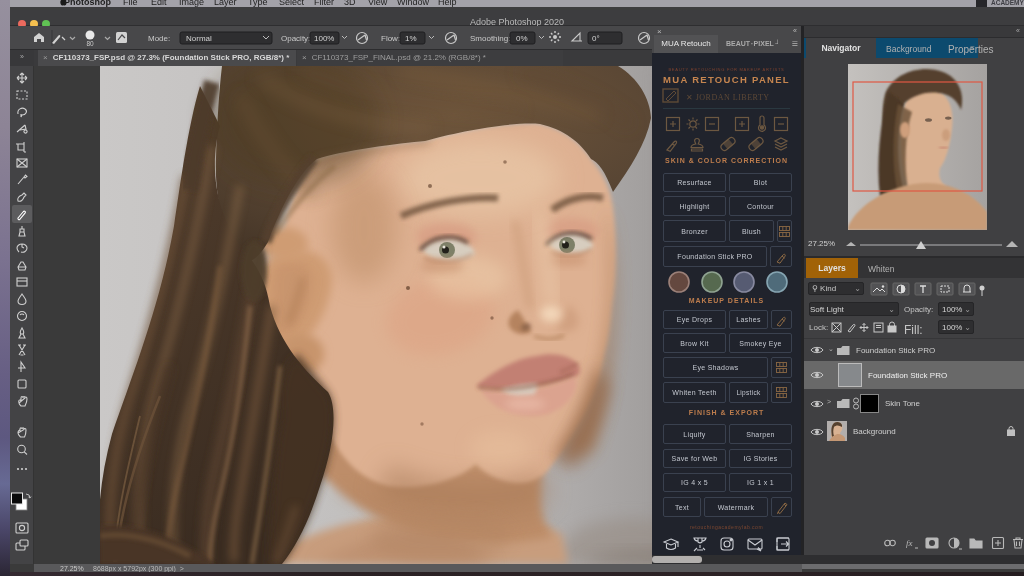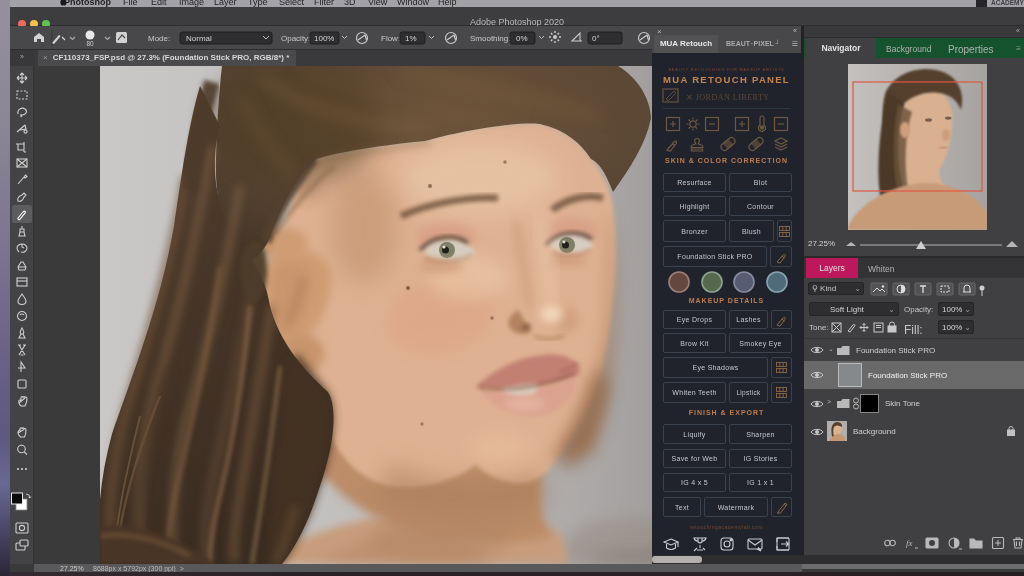--- a/index.html
+++ b/index.html
@@ -28,21 +28,21 @@
 #pasteboard2{left:702px;top:66px;width:102px;height:498px;background:#3a3a3a}
 
 #scroll-strip{left:652px;top:555px;width:372px;height:9px;background:#2e2e30}
 #scroll-thumb{left:652px;top:556px;width:50px;height:7px;background:#b2afad;border-radius:3px}
 #statusbar{left:34px;top:564px;width:768px;height:8px;background:#59595b;color:#cacaca;font-size:8px;overflow:hidden}
 #statusbar2{left:802px;top:564px;width:222px;height:5px;background:#6c6c6e}
 
 #mua{left:652px;top:26px;width:149px;height:529px;background:#20232c;font-size:7px}
 #mua-frame{position:absolute;left:0;top:0;width:149px;height:27px;background:#48484a}
 #mua-tabs{position:absolute;left:2px;top:9px;width:147px;height:18px}
-#mua-tab1{position:absolute;left:0;top:0;width:64px;height:18px;background:#525254;color:#e8e8e8;font-weight:bold;font-size:8px;line-height:18px;text-align:center}
+#mua-tab1{position:absolute;left:0;top:0;width:64px;height:18px;background:#525254;color:#e8e8e8;font-weight:normal;font-size:8px;line-height:18px;text-align:center}
 
 #dock{left:804px;top:26px;width:220px;height:529px;background:#404042}
 .mbtn{position:absolute;border:1px solid #3a414f;border-radius:2px;color:#c3c7cf;font-size:7px;display:flex;align-items:center;justify-content:center;letter-spacing:0.3px}
 .mhdr{position:absolute;width:149px;text-align:center;color:#bd7d4d;font-weight:bold;letter-spacing:1px;font-size:7px}
 .mico{position:absolute;border:1px solid #3a414f;border-radius:2px}
 </style></head>
 <body>
 <div class="abs" id="desk-left"></div>
 <div class="abs" id="menubar">
   <svg class="mi" style="left:50px;top:-2px" width="8" height="9" viewBox="0 0 8 9">
@@ -115,20 +115,21 @@
       <text x="582" y="15" font-size="8" fill="#d2d2d2" font-family="Liberation Sans">0°</text>
       <circle cx="634" cy="12" r="5.5" fill="none" stroke="#c9c9c9" stroke-width="1.2"></circle>
       <path d="M630,14 l7,-5 M637,9 l1.5,5" stroke="#c9c9c9" stroke-width="1.2"></path>
       <path d="M655,8 c4,-3 8,-2 8,2 c0,3 -3,5 -6,4 m-2,-6 l-3,9 m7,-2 a2.5,2.5 0 1,0 3,2" stroke="#c9c9c9" fill="none" stroke-width="1.1"></path>
     </g>
   </svg>
 </div>
 <div class="abs" id="tabbar">
   <div style="position:absolute;left:0;top:0;width:24px;height:16px;background:#38383a;color:#aaa;font-size:7px;text-align:center;line-height:14px">»</div>
   <div id="tab1"><span style="color:#9a9a9a;font-weight:normal;padding:0 5px">×</span>CF110373_FSP.psd @ 27.3% (Foundation Stick PRO, RGB/8*) *</div>
+  <div id="tab2"><span style="padding:0 5px">×</span>CF110373_FSP_FINAL.psd @ 21.2% (RGB/8*) *</div>
 </div>
 <div class="abs" id="toolbar">
 <svg width="24" height="498" viewBox="0 0 24 498">
   <rect x="2" y="139" width="20" height="18" fill="#5c5c5e" rx="2"></rect>
   <g stroke="#cfcfcf" stroke-width="1.1" fill="none">
     <g transform="translate(12,12)">
           <path d="M0,-5 V5 M-5,0 H5 M0,-5 l-2,2 M0,-5 l2,2 M0,5 l-2,-2 M0,5 l2,-2 M-5,0 l2,-2 M-5,0 l2,2 M5,0 l-2,-2 M5,0 l-2,2"></path>
         </g>
     <g transform="translate(12,29)">
           <rect x="-5" y="-4" width="10" height="8" stroke-dasharray="2,1.5"></rect>
@@ -502,21 +503,21 @@
         <path d="M-6,-2 v-4 h12 M-6,2 v4 h12" fill="none"></path>
         <path d="M-2,0 h7 M3,-2.5 L5.5,0 L3,2.5"></path>
       </g>
 </svg>
 </div>
 <div class="abs" id="dock">
 <div style="position:absolute;left:0;top:0;width:220px;height:12px;background:#39393b;border-bottom:1px solid #2c2c2e">
       <span style="position:absolute;right:4px;top:1px;color:#a8a8a8;font-size:7px">«</span>
     </div>
     <div style="position:absolute;left:-3px;top:0;width:3px;height:529px;background:#232325"></div>
-<div style="position:absolute;left:0;top:12px;width:220px;height:20px;background:#14532d">
+<div style="position:absolute;left:0;top:12px;width:174px;height:20px;background:#0c4a6e">
   <div style="position:absolute;left:2px;top:0;width:70px;height:20px;background:#404042;color:#e2e2e2;font-weight:bold;font-size:8.5px;line-height:20px;text-align:center">Navigator</div>
   <span style="position:absolute;left:82px;top:6px;color:#b2b2b2;font-size:8.5px">Background</span>
   <span style="position:absolute;left:144px;top:6px;color:#b2b2b2;font-size:10px">Properties</span>
   <span style="position:absolute;right:3px;top:6px;color:#9a9a9a;font-size:8px">≡</span>
 </div>
 <div style="position:absolute;left:0;top:32px;width:220px;height:198px;background:#404042"></div>
 <svg style="position:absolute;left:44px;top:38px" width="139" height="166" viewBox="0 0 139 166">
 <defs>
         <linearGradient id="ntbg" x1="0" y1="0" x2="1" y2="0">
           <stop offset="0" stop-color="#c4c1be"></stop>
@@ -540,21 +541,21 @@
 </svg>
 <span style="position:absolute;left:4px;top:213px;color:#d0d0d0;font-size:8px">27.25%</span>
 <svg style="position:absolute;left:40px;top:210px" width="176" height="16" viewBox="0 0 176 16">
 <path d="M2,10 l5,-4 5,4 Z" fill="#b5b5b5"></path>
 <line x1="16" y1="9" x2="158" y2="9" stroke="#7a7a7c" stroke-width="2"></line>
 <path d="M72,13 l5,-8 5,8 Z" fill="#cfcfcf"></path>
 <path d="M162,11 l6,-6 6,6 Z" fill="#b5b5b5"></path>
 </svg>
 <div style="position:absolute;left:0;top:230px;width:220px;height:2px;background:#2a2a2c"></div>
 <div style="position:absolute;left:0;top:232px;width:220px;height:20px;background:#333335">
-  <div style="position:absolute;left:2px;top:0;width:52px;height:20px;background:#be185d;color:#e2e2e2;font-weight:normal;font-size:8.5px;line-height:20px;text-align:center">Layers</div>
+  <div style="position:absolute;left:2px;top:0;width:52px;height:20px;background:#a16207;color:#e2e2e2;font-weight:bold;font-size:8.5px;line-height:20px;text-align:center">Layers</div>
   <span style="position:absolute;left:64px;top:6px;color:#b2b2b2;font-size:8.5px">Whiten</span>
 </div>
 <div style="position:absolute;left:0;top:252px;width:220px;height:277px;background:#404042"></div>
 <div style="position:absolute;left:4px;top:256px;width:56px;height:13px;background:#2e2e30;border:1px solid #252527;border-radius:2px;color:#c8c8c8;font-size:8px;line-height:12px"><span style="margin-left:3px">⚲</span> Kind <span style="float:right;margin-right:2px;color:#999">⌄</span></div>
 <svg style="position:absolute;left:66px;top:256px" width="120" height="14" viewBox="0 0 120 14" fill="none" stroke="#c0c0c0" stroke-width="1">
 <rect x="1" y="1" width="16" height="12" rx="1" fill="#525254" stroke="#666"></rect>
       <path d="M3,10 l4,-4 3,3 2,-2 3,3" stroke="#ddd"></path>
       <circle cx="13" cy="4.5" r="1.2" fill="#ddd" stroke="none"></circle>
 <g transform="translate(22,0)">
         <rect x="1" y="1" width="16" height="12" rx="1" fill="#525254" stroke="#666"></rect>
@@ -571,24 +572,24 @@
       </g>
 <g transform="translate(88,0)">
         <rect x="1" y="1" width="16" height="12" rx="1" fill="#525254" stroke="#666"></rect>
         <path d="M6,10 V6 a3,3 0 0,1 6,0 v4 M5,10 h8" stroke="#ddd"></path>
       </g>
 <g transform="translate(108,3)">
         <circle cx="4" cy="3" r="2.5" fill="#cfcfcf" stroke="none"></circle>
         <path d="M4,5 v6" stroke="#cfcfcf"></path>
       </g>
 </svg>
-<div style="position:absolute;left:5px;top:276px;width:90px;height:14px;background:#2e2e30;border:1px solid #252527;border-radius:2px;color:#d5d5d5;font-size:8px;line-height:13px"><span style="margin-left:20px">Soft Light</span><span style="float:right;margin-right:3px;color:#999">⌄</span></div>
+<div style="position:absolute;left:5px;top:276px;width:90px;height:14px;background:#2e2e30;border:1px solid #252527;border-radius:2px;color:#d5d5d5;font-size:8px;line-height:13px"><span style="margin-left:0">Soft Light</span><span style="float:right;margin-right:3px;color:#999">⌄</span></div>
 <span style="position:absolute;left:100px;top:279px;color:#c5c5c5;font-size:8px">Opacity:</span>
 <div style="position:absolute;left:134px;top:276px;width:36px;height:14px;background:#2e2e30;border:1px solid #252527;border-radius:2px;color:#d5d5d5;font-size:8px;line-height:13px"><span style="margin-left:3px">100%</span><span style="float:right;margin-right:2px;color:#999">⌄</span></div>
-<span style="position:absolute;left:5px;top:297px;color:#c5c5c5;font-size:8px">Tone:</span>
+<span style="position:absolute;left:5px;top:297px;color:#c5c5c5;font-size:8px">Lock:</span>
 <svg style="position:absolute;left:27px;top:295px" width="70" height="13" viewBox="0 0 70 13" fill="none" stroke="#c8c8c8" stroke-width="1">
 <rect x="1" y="2" width="9" height="9"></rect>
       <path d="M1,2 l9,9 M10,2 l-9,9"></path>
 <path d="M17,10 l5,-6 c1.2,-1.4 2.6,-0.2 1.7,1 l-4.7,6 z"></path>
 <g transform="translate(33,6.5)">
         <path d="M0,-4 V4 M-4,0 H4 M0,-4 l-1.5,1.5 M0,-4 l1.5,1.5 M0,4 l-1.5,-1.5 M0,4 l1.5,-1.5 M-4,0 l1.5,-1.5 M-4,0 l1.5,1.5 M4,0 l-1.5,-1.5 M4,0 l-1.5,1.5"></path>
       </g>
 <g transform="translate(42,0)">
         <rect x="1" y="2" width="9" height="9"></rect>
         <path d="M3,4.5 h5 M3,6.5 h5"></path>

